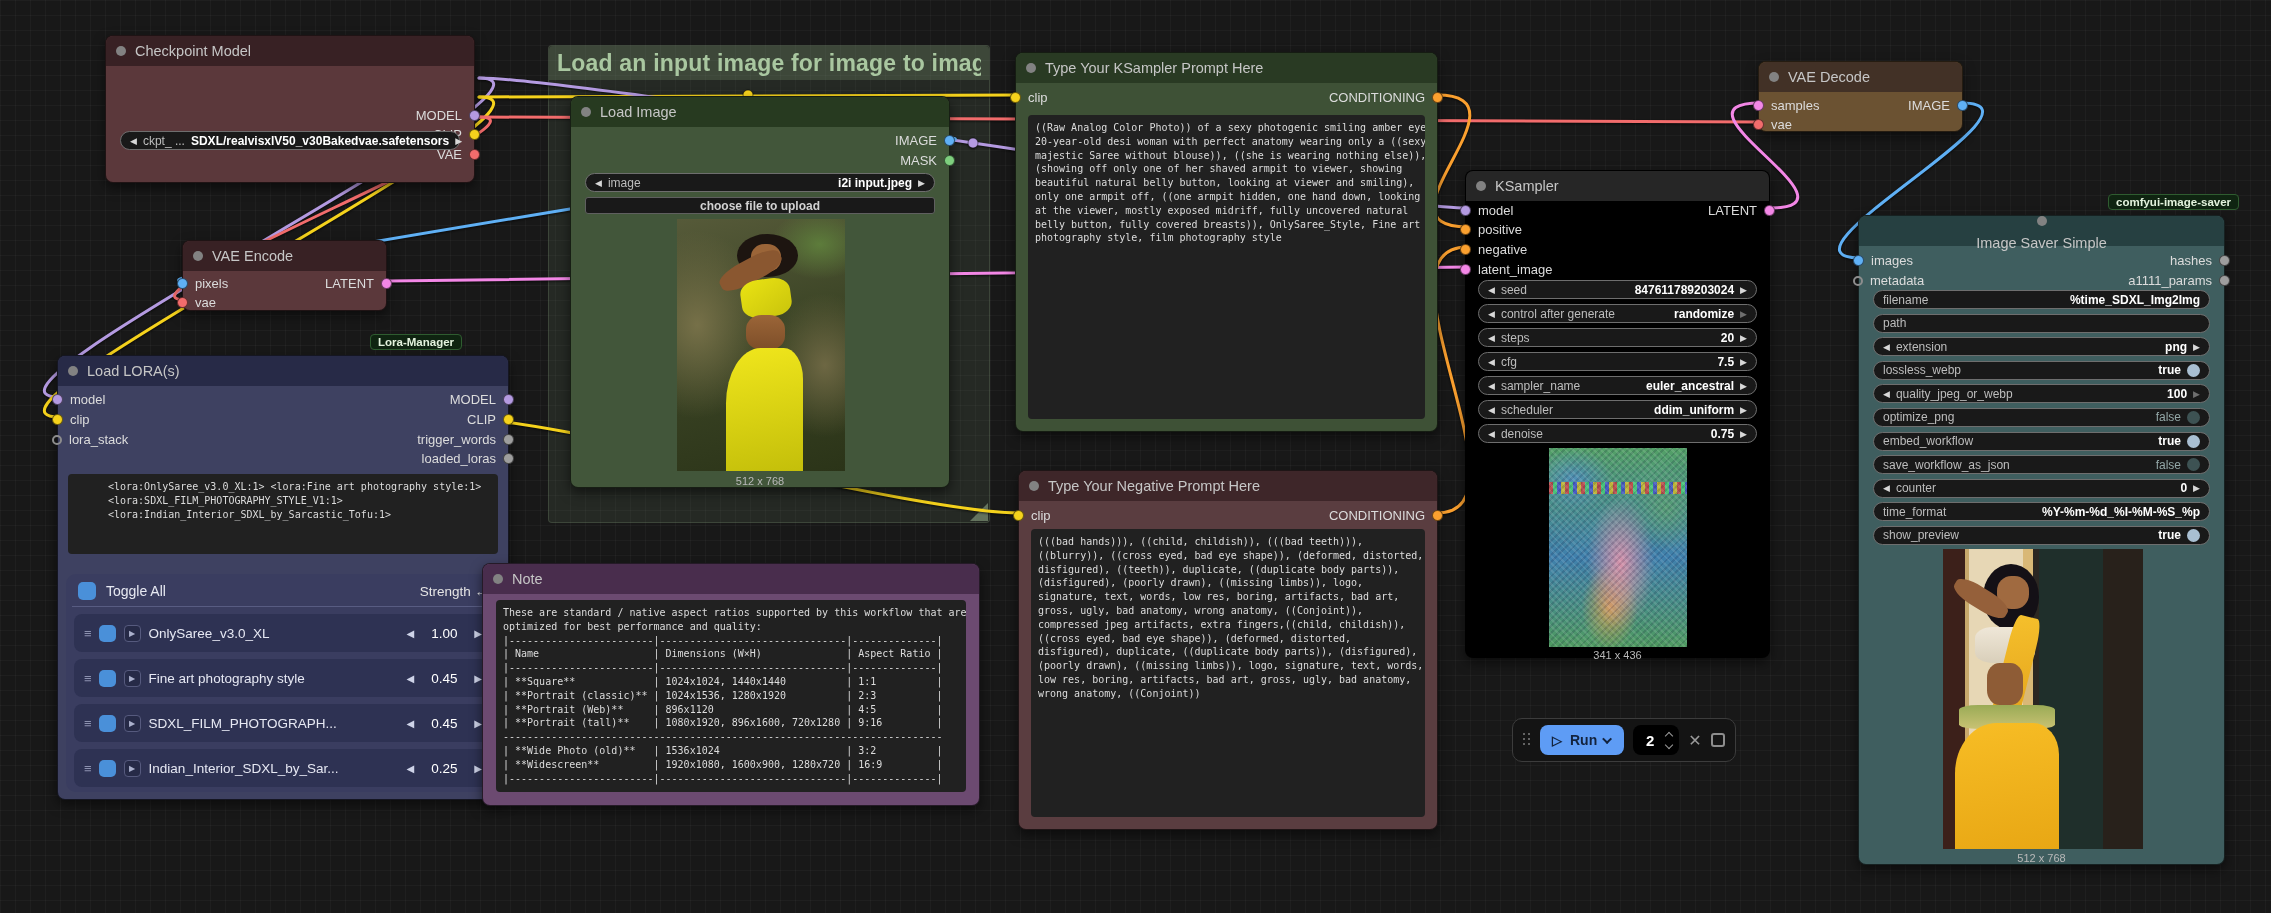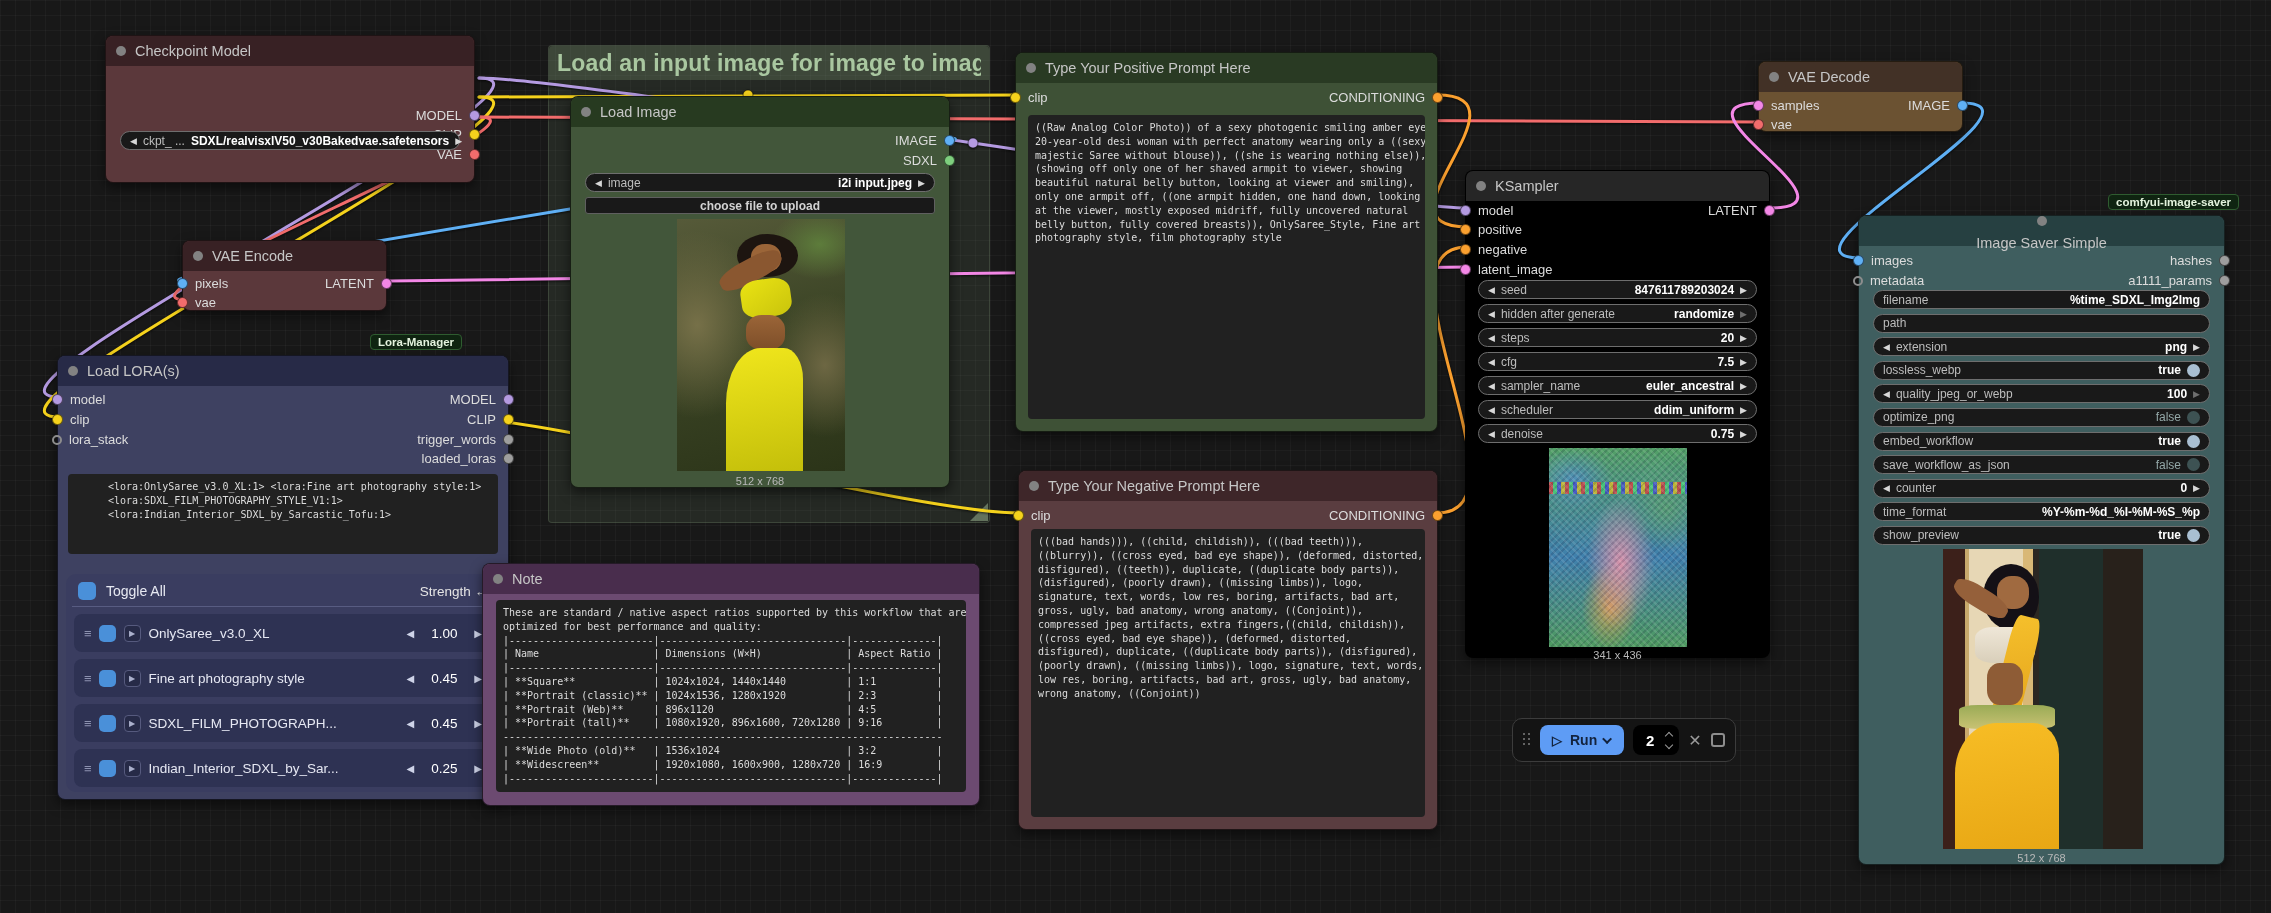--- a/index.html
+++ b/index.html
@@ -204,21 +204,21 @@
   <div class="ntitle">
     <span class="tdot"></span>
     <span>Load Image</span>
   </div>
   <div class="slot out" style="top:36px">
     <span class="sdot" style="background:#5fb0f5"></span>
     <span>IMAGE</span>
   </div>
   <div class="slot out" style="top:56px">
     <span class="sdot" style="background:#7ecf7e"></span>
-    <span>SDXL</span>
+    <span>MASK</span>
   </div>
   <div class="pill dark-pill" style="position:absolute; left:14px; right:14px; top:76px;">
     <span class="arr">◀</span>
     <span class="wlabel">image</span>
     <span class="wvalue">i2i input.jpeg</span>
     <span class="arr">▶</span>
   </div>
   <div class="upload-btn" style="left:14px; right:14px; top:100px;">choose file to upload</div>
   <div class="photo photo1" style="left:106px; top:122px; width:168px; height:252px;">
     <div class="ph" style="top:6%; left:36%; width:36%; height:17%; background:#1d1510; border-radius:50%;"></div>
@@ -350,21 +350,21 @@
 | **Portrait (tall)**    | 1080x1920, 896x1600, 720x1280 | 9:16         |
 -------------------------------------------------------------------------
 | **Wide Photo (old)**   | 1536x1024                     | 3:2          |
 | **Widescreen**         | 1920x1080, 1600x900, 1280x720 | 16:9         |
 |------------------------|-------------------------------|--------------|</div>
 </div>
 
 <div class="node grn2" style="left:1015px; top:52px; width:423px; height:380px;">
   <div class="ntitle">
     <span class="tdot"></span>
-    <span>Type Your Positive Prompt Here</span>
+    <span>Type Your KSampler Prompt Here</span>
   </div>
   <div class="slot in" style="top:37px">
     <span class="sdot" style="background:#f5d21c"></span>
     <span>clip</span>
   </div>
   <div class="slot out" style="top:37px">
     <span class="sdot" style="background:#fba02f"></span>
     <span>CONDITIONING</span>
   </div>
   <div class="mono-box" style="position:absolute; left:12px; right:12px; top:62px; bottom:12px;">((Raw Analog Color Photo)) of a sexy photogenic smiling amber eyes
@@ -432,21 +432,21 @@
   </div>
   <div style="position:absolute; left:12px; right:12px; top:109px; display:flex; flex-direction:column; gap:5px;">
     <div class="pill dark-pill">
       <span class="arr">◀</span>
       <span class="wlabel">seed</span>
       <span class="wvalue">847611789203024</span>
       <span class="arr">▶</span>
     </div>
     <div class="pill dark-pill">
       <span class="arr">◀</span>
-      <span class="wlabel">hidden after generate</span>
+      <span class="wlabel">control after generate</span>
       <span class="wvalue">randomize</span>
       <span class="arr dim">▶</span>
     </div>
     <div class="pill dark-pill">
       <span class="arr">◀</span>
       <span class="wlabel">steps</span>
       <span class="wvalue">20</span>
       <span class="arr">▶</span>
     </div>
     <div class="pill dark-pill">

